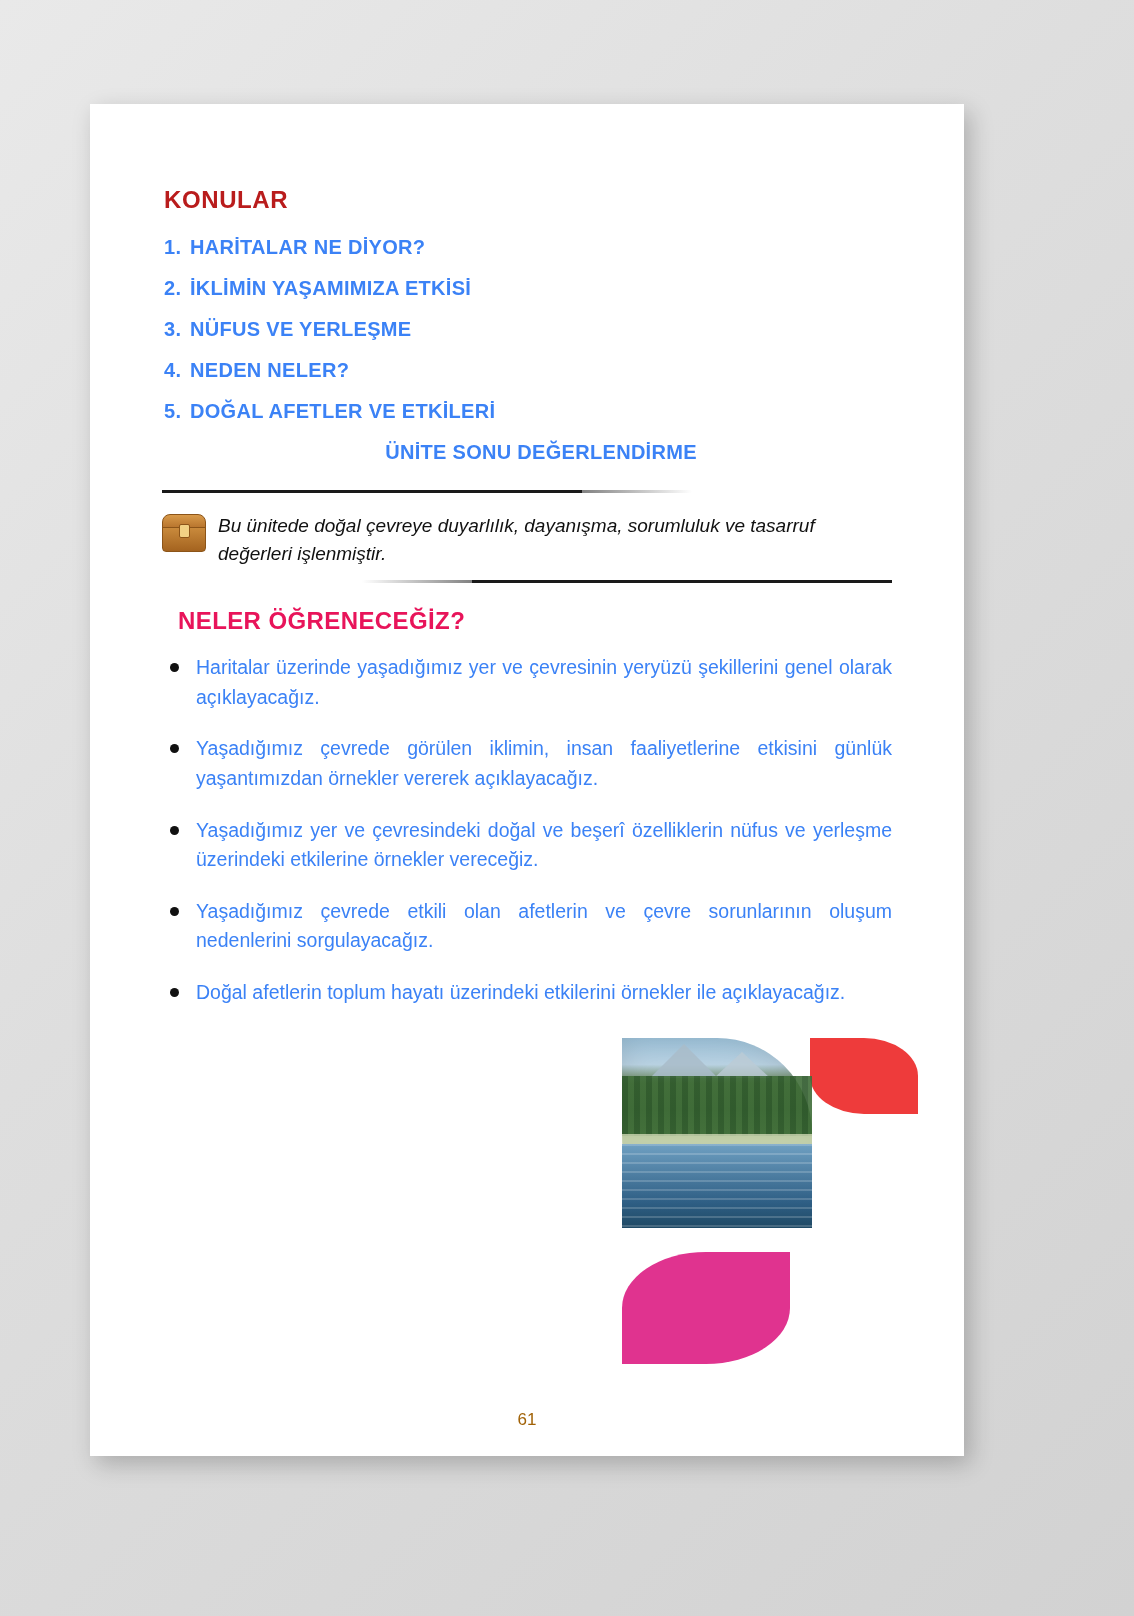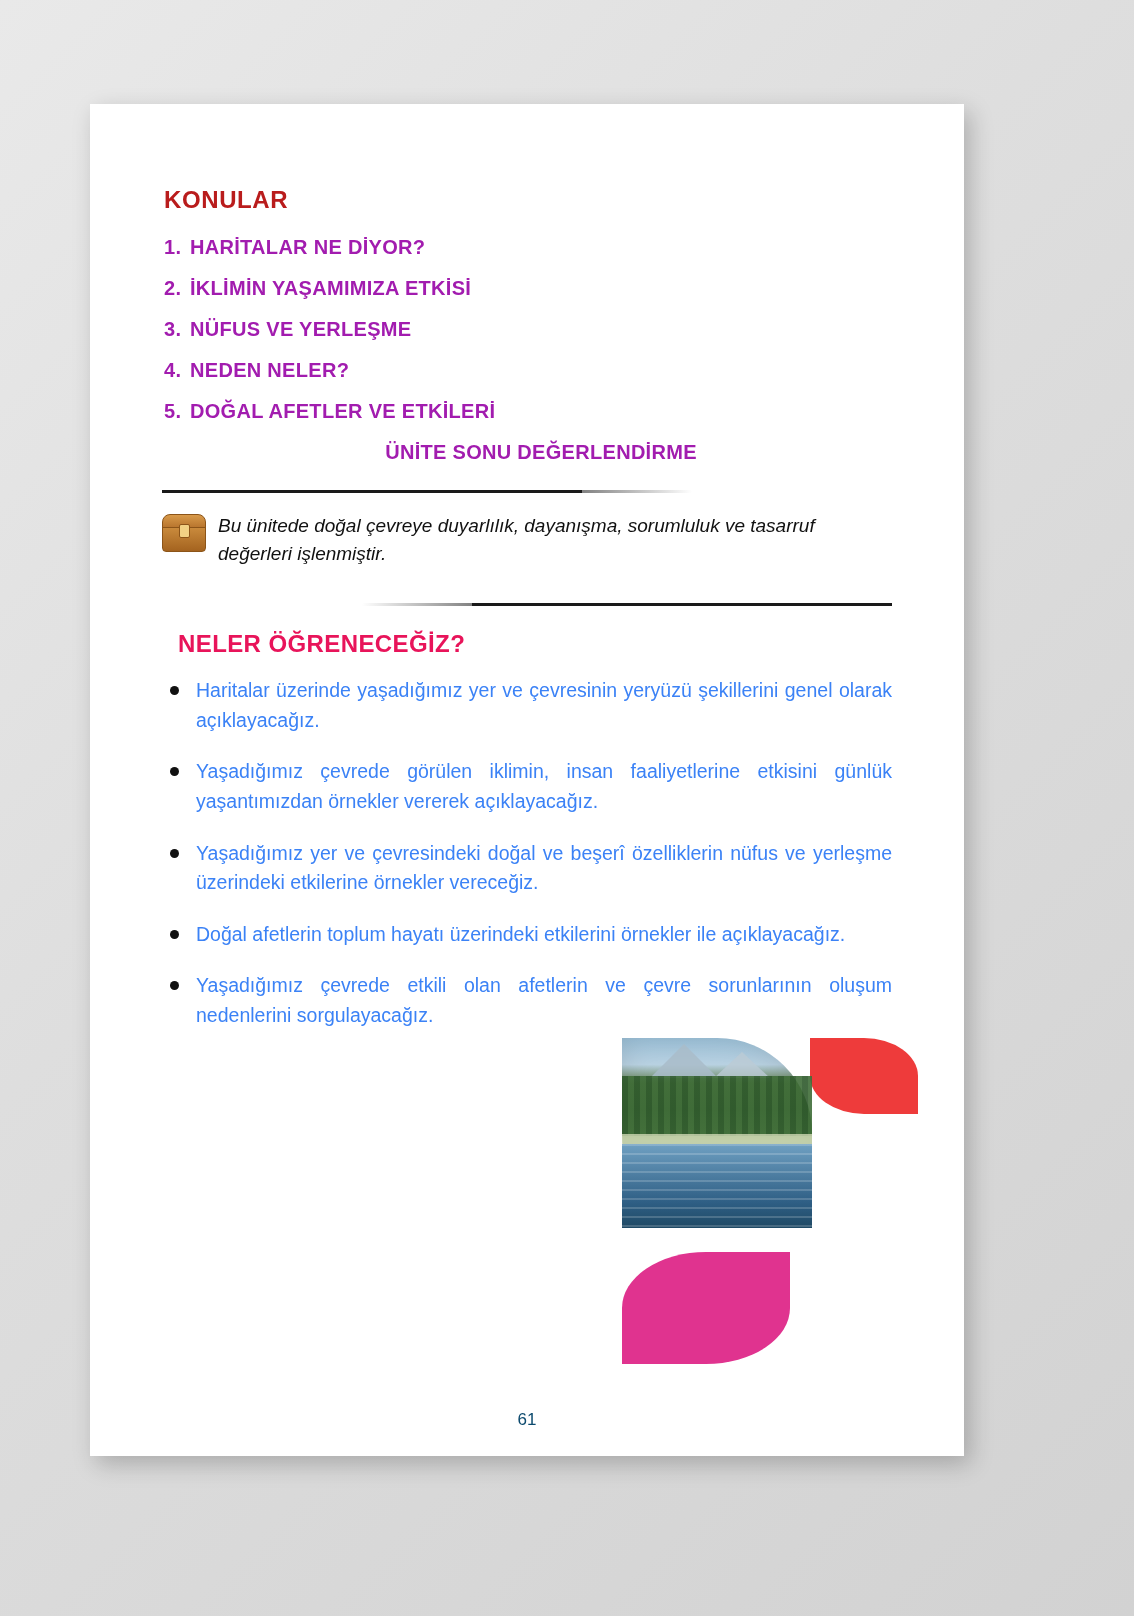--- a/index.html
+++ b/index.html
@@ -42,41 +42,41 @@
     letter-spacing: 0.6px;
     margin: 0 0 22px 2px;
   }
 
   .topic-list {
     list-style: none;
     margin: 0;
     padding: 0;
   }
   .topic-item {
-    color: #a21caf;
+    color: #3b82f6;
     font-size: 20px;
     font-weight: bold;
     letter-spacing: 0.3px;
     margin: 0 0 18px 2px;
     white-space: nowrap;
   }
   .topic-item .num {
     display: inline-block;
     width: 26px;
   }
   .topic-item.no-num {
     padding-left: 26px;
     text-align: center;
   }
 
   
   .note-wrap {
     position: relative;
     margin-top: 26px;
-    height: 116px;
+    height: 93px;
   }
   .rule-top {
     position: absolute;
     left: 0;
     top: 0;
     width: 420px;
     height: 3px;
     background: #1a1a1a;
   }
   .rule-top:after {
@@ -290,21 +290,21 @@
   }
 
   
   .page-number {
     position: absolute;
     left: 0;
     bottom: 26px;
     width: 874px;
     text-align: center;
     font-size: 17px;
-    color: #0c4a6e;
+    color: #a16207;
   }
 </style>
 </head>
 <body>
 
 <div class="page">
 
   <div class="content">
 
     <h1 class="konular-title">KONULAR</h1>
@@ -353,25 +353,25 @@
       <li class="learn-item">
         <span class="bullet"></span>
         <span>Yaşadığımız çevrede görülen iklimin, insan faaliyetlerine etkisini günlük yaşantımızdan örnekler vererek açıklayacağız.</span>
       </li>
       <li class="learn-item">
         <span class="bullet"></span>
         <span>Yaşadığımız yer ve çevresindeki doğal ve beşerî özelliklerin nüfus ve yerleşme üzerindeki etkilerine örnekler vereceğiz.</span>
       </li>
       <li class="learn-item">
         <span class="bullet"></span>
+        <span>Yaşadığımız çevrede etkili olan afetlerin ve çevre sorunlarının oluşum nedenlerini sorgulayacağız.</span>
+      </li>
+      <li class="learn-item">
+        <span class="bullet"></span>
         <span>Doğal afetlerin toplum hayatı üzerindeki etkilerini örnekler ile açıklayacağız.</span>
-      </li>
-      <li class="learn-item">
-        <span class="bullet"></span>
-        <span>Yaşadığımız çevrede etkili olan afetlerin ve çevre sorunlarının oluşum nedenlerini sorgulayacağız.</span>
       </li>
     </ul>
 
   </div>
 
   <div class="deco">
     <div class="leaf leaf-red"></div>
     <div class="leaf-photo">
       <span class="peak"></span>
       <span class="peak2"></span>

